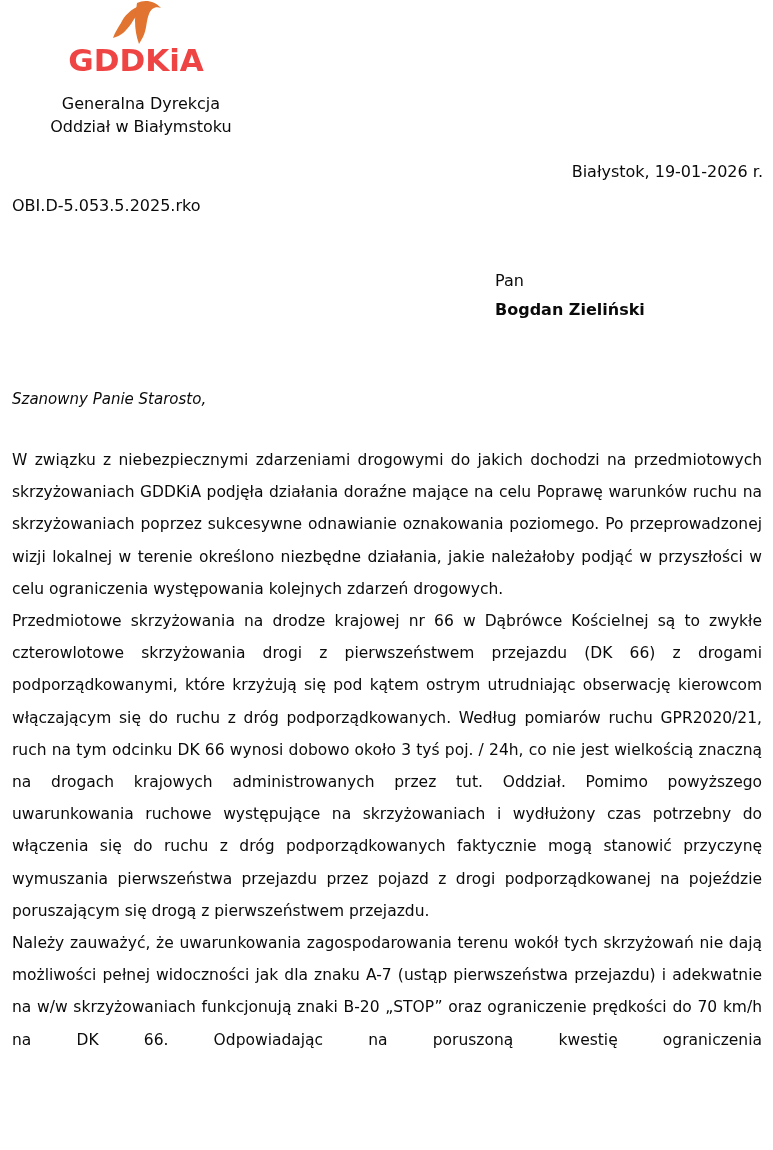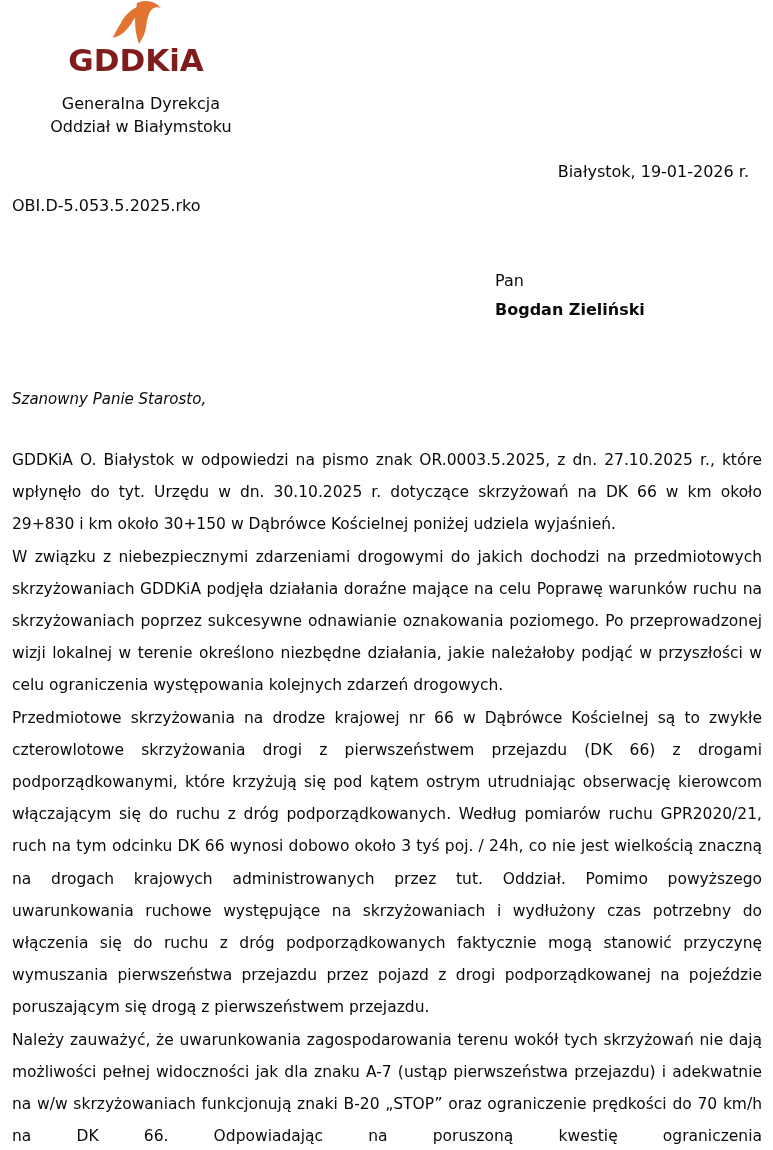--- a/index.html
+++ b/index.html
@@ -18,21 +18,21 @@
     display:block;margin-top:1px;
     font-weight:bold;font-size:31px;line-height:30px;
     letter-spacing:0px;
   }
   
   .org-block{
     position:absolute;left:0;top:92px;width:282px;
     text-align:center;font-weight:normal;font-size:16px;line-height:23px;
   }
   
-  .place-date{position:absolute;top:162px;right:24px;font-size:16px;}
+  .place-date{position:absolute;top:162px;right:10px;font-size:16px;}
   .reference{position:absolute;top:196px;left:12px;font-size:16px;}
   
   .recipient{position:absolute;left:495px;top:266px;font-size:16px;line-height:29px;}
   .recipient .name{font-weight:bold;}
   
   .greeting{position:absolute;left:12px;top:390px;font-style:italic;font-size:15px;}
   
   .body-text{
     position:absolute;left:12px;top:444px;width:750px;
     font-size:15.5px;line-height:32.2px;
@@ -44,39 +44,38 @@
 </head>
 <body>
 
 <div class="page">
 
   <div class="logo-block">
     <svg class="logo-icon" viewBox="0 0 52 44" aria-hidden="true">
       <path d="M3 38 C11 36 16 31 21 24 C24 19 28 13 33 9 L41 2 L31 5 C21 9 14 16 11 23 C8 28 5 32 3 38 Z" fill="#E07430"></path>
       <path d="M27 3 C35 -1 45 1 51 8 C45 6 41 9 39 14 C36 21 37 29 33 37 L29 44 C25 33 24 20 26 10 Z" fill="#E07430"></path>
     </svg>
-    <span class="logo-text" style="color:#7f1d1d">GDDKiA</span>
+    <span class="logo-text" style="color:#ef4444">GDDKiA</span>
   </div>
 
   <div class="org-block">
     <div>Generalna Dyrekcja</div>
     <div>Oddział w Białymstoku</div>
   </div>
 
   <div class="place-date">Białystok, 19-01-2026 r.</div>
 
   <div class="reference">OBI.D-5.053.5.2025.rko</div>
 
   <div class="recipient">
     <div>Pan</div>
     <div class="name">Bogdan Zieliński</div>
   </div>
 
   <div class="greeting">Szanowny Panie Starosto,</div>
 
   <div class="body-text">
-    <p>GDDKiA O. Białystok w odpowiedzi na pismo znak OR.0003.5.2025, z dn. 27.10.2025 r., które wpłynęło do tyt. Urzędu w dn. 30.10.2025 r. dotyczące skrzyżowań na DK 66 w km około 29+830 i km około 30+150 w Dąbrówce Kościelnej poniżej udziela wyjaśnień.</p>
     <p>W związku z niebezpiecznymi zdarzeniami drogowymi do jakich dochodzi na przedmiotowych skrzyżowaniach GDDKiA podjęła działania doraźne mające na celu Poprawę warunków ruchu na skrzyżowaniach poprzez sukcesywne odnawianie oznakowania poziomego. Po przeprowadzonej wizji lokalnej w terenie określono niezbędne działania, jakie należałoby podjąć w przyszłości w celu ograniczenia występowania kolejnych zdarzeń drogowych.</p>
     <p>Przedmiotowe skrzyżowania na drodze krajowej nr 66 w Dąbrówce Kościelnej są to zwykłe czterowlotowe skrzyżowania drogi z pierwszeństwem przejazdu (DK 66) z drogami podporządkowanymi, które krzyżują się pod kątem ostrym utrudniając obserwację kierowcom włączającym się do ruchu z dróg podporządkowanych. Według pomiarów ruchu GPR2020/21, ruch na tym odcinku DK 66 wynosi dobowo około 3 tyś poj. / 24h, co nie jest wielkością znaczną na drogach krajowych administrowanych przez tut. Oddział. Pomimo powyższego uwarunkowania ruchowe występujące na skrzyżowaniach i wydłużony czas potrzebny do włączenia się do ruchu z dróg podporządkowanych faktycznie mogą stanowić przyczynę wymuszania pierwszeństwa przejazdu przez pojazd z drogi podporządkowanej na pojeździe poruszającym się drogą z pierwszeństwem przejazdu.</p>
     <p class="cut">Należy zauważyć, że uwarunkowania zagospodarowania terenu wokół tych skrzyżowań nie dają możliwości pełnej widoczności jak dla znaku A-7 (ustąp pierwszeństwa przejazdu) i adekwatnie na w/w skrzyżowaniach funkcjonują znaki B-20 „STOP” oraz ograniczenie prędkości do 70 km/h na DK 66. Odpowiadając na poruszoną kwestię ograniczenia</p>
   </div>
 
 </div>
 
 </body></html>

